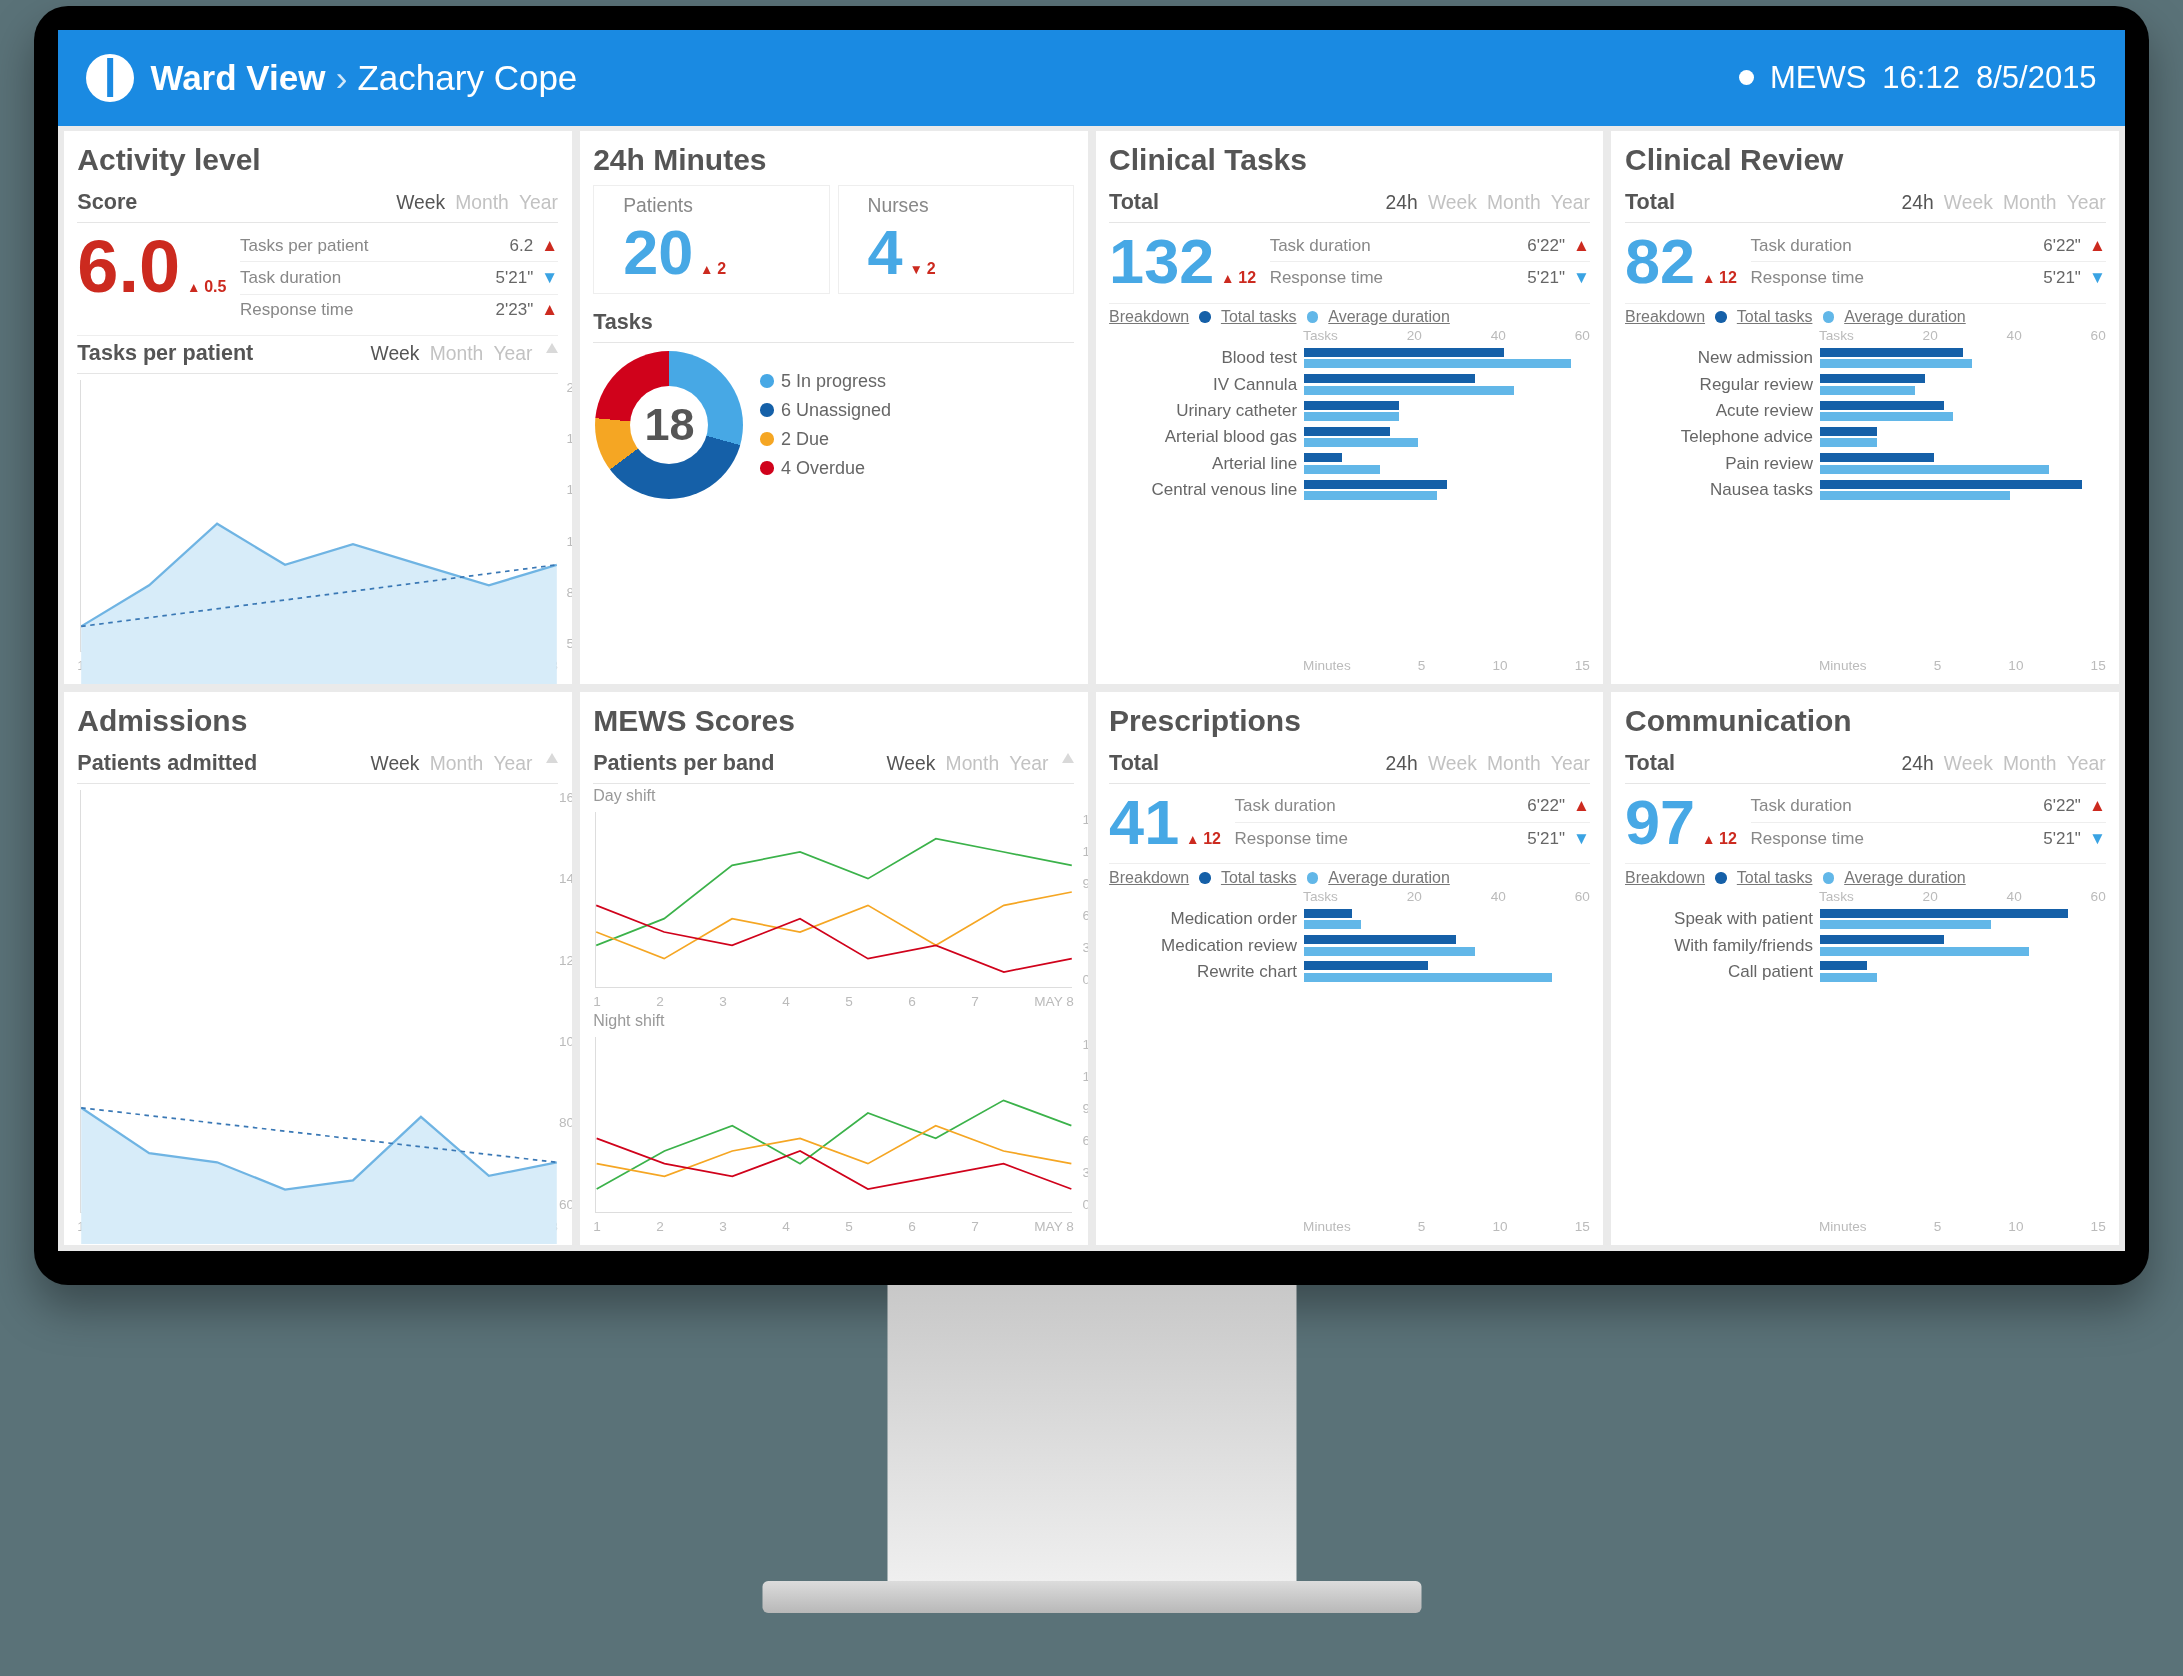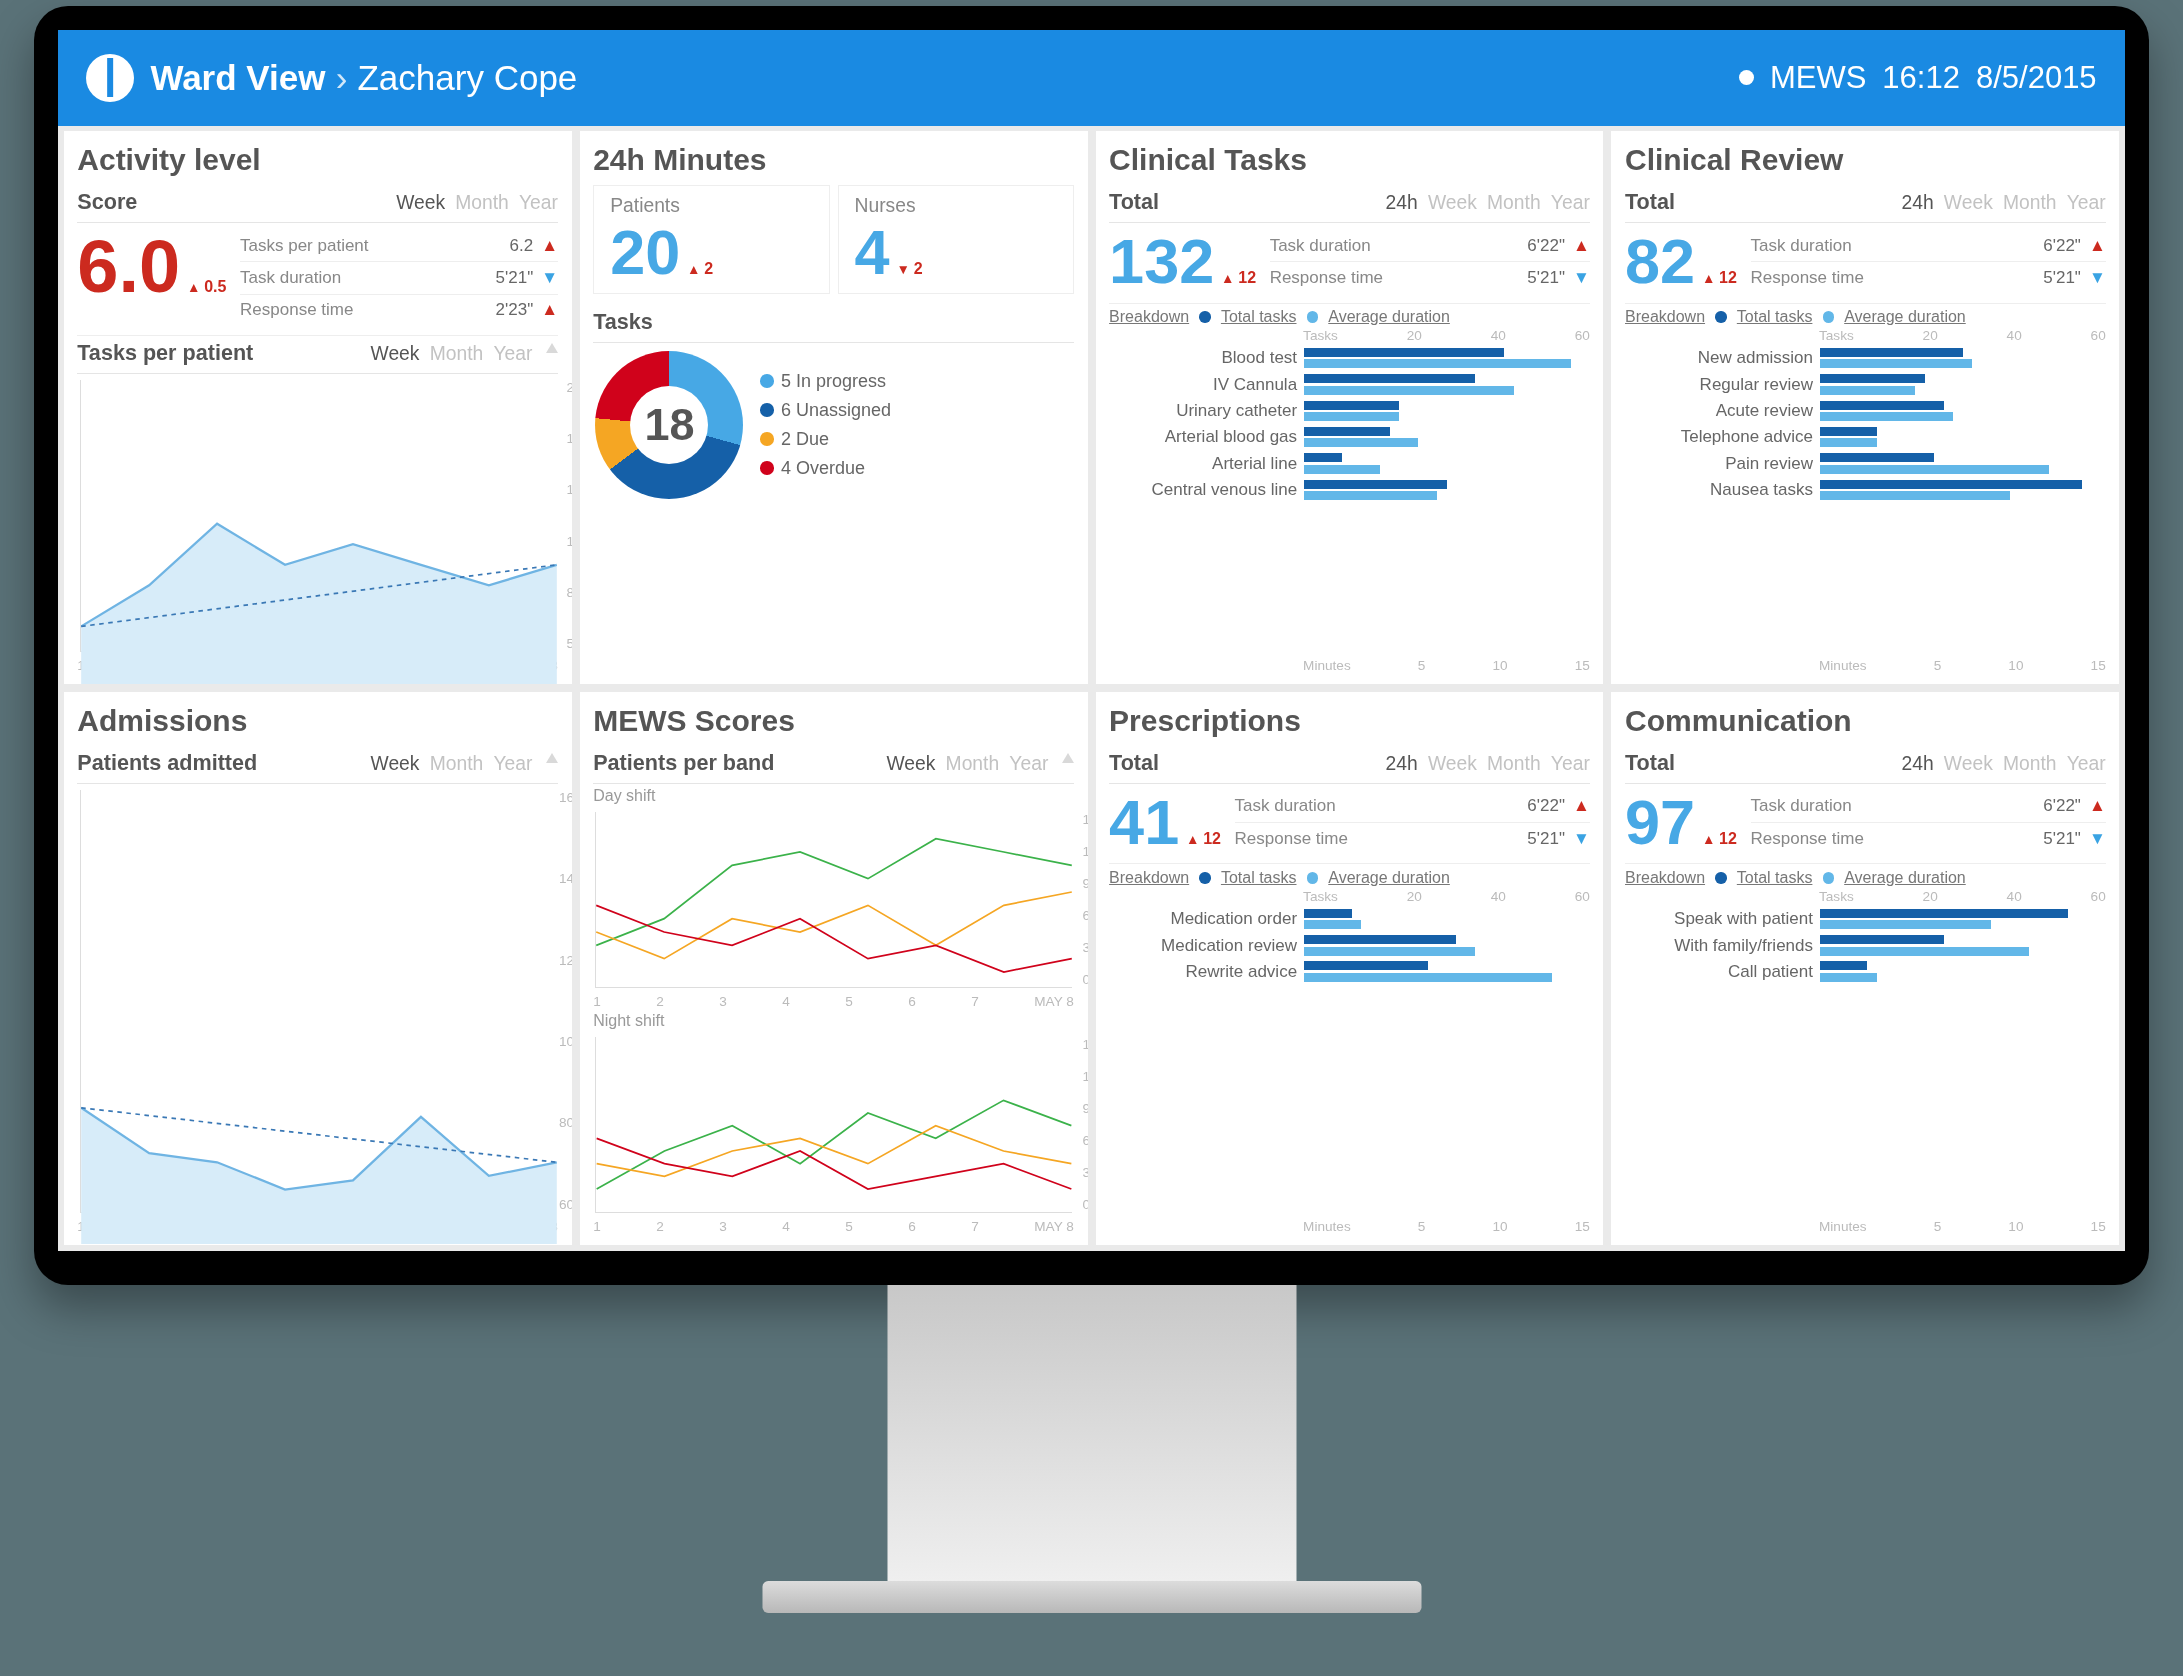--- a/index.html
+++ b/index.html
@@ -45,21 +45,21 @@
   .delta-up::before{content:"▲ ";font-size:13.6px;}
   .delta-down { color:#cc2a1f; font-size:16px; font-weight:600;}
   .delta-down::before{content:"▼ ";font-size:13.6px;}
   .metrics { flex:1; font-size:17px; color:#888;}
   .metrics .row{display:flex;align-items:center;justify-content:space-between;padding:5.7px 0;border-bottom:0.6px solid #eee;}
   .metrics .row:last-child{border-bottom:none;}
   .metrics .val{color:#666;margin-left:auto;margin-right:8px;}
   .ind-up{color:#cc2a1f;}
   .ind-down{color:#3aa3e3;}
   .two-col{display:flex;gap:8px;}
-  .card{flex:1;border:0.6px solid #eee;padding:9px 16px;}
+  .card{flex:1;border:0.6px solid #eee;padding:9px 29px;}
   .card-label{color:#888;font-size:19.3px;margin-bottom:4.5px;}
   .donut-wrap{display:flex;align-items:center;gap:17px;padding:8px 2.3px;}
   .donut{position:relative;width:148px;height:148px;}
   .donut .center{position:absolute;inset:35px;border-radius:50%;background:#fff;display:flex;align-items:center;justify-content:center;font-size:45px;font-weight:700;color:#555;}
   .legend{font-size:18px;color:#666;display:flex;flex-direction:column;gap:8px;}
   .legend .item{display:flex;align-items:center;gap:6.8px;}
   .swatch{width:13.6px;height:13.6px;border-radius:50%;}
   .chart-box{flex:1;position:relative;border-left:0.6px solid #ddd;border-bottom:0.6px solid #ddd;margin:5.7px 2.3px 2.3px 2.3px;}
   .x-ticks{display:flex;justify-content:space-between;font-size:13.6px;color:#bbb;margin-top:3.4px;}
   .y-ticks{position:absolute;right:-26px;top:0;bottom:0;display:flex;flex-direction:column;justify-content:space-between;font-size:13.6px;color:#bbb;text-align:left;}
@@ -558,21 +558,21 @@
           </div>
         </div>
             <div class="bar-row">
           <div class="bar-label">Medication review</div>
           <div class="bars">
             <div class="bar-a" style="width:53.333333333333336%"></div>
             <div class="bar-b" style="width:60%"></div>
           </div>
         </div>
             <div class="bar-row">
-          <div class="bar-label">Rewrite advice</div>
+          <div class="bar-label">Rewrite chart</div>
           <div class="bars">
             <div class="bar-a" style="width:43.333333333333336%"></div>
             <div class="bar-b" style="width:86.66666666666667%"></div>
           </div>
         </div>
     </div>
     <div class="bar-axis-bottom">
             <span>Minutes</span>
             <span>5</span>
             <span>10</span>

